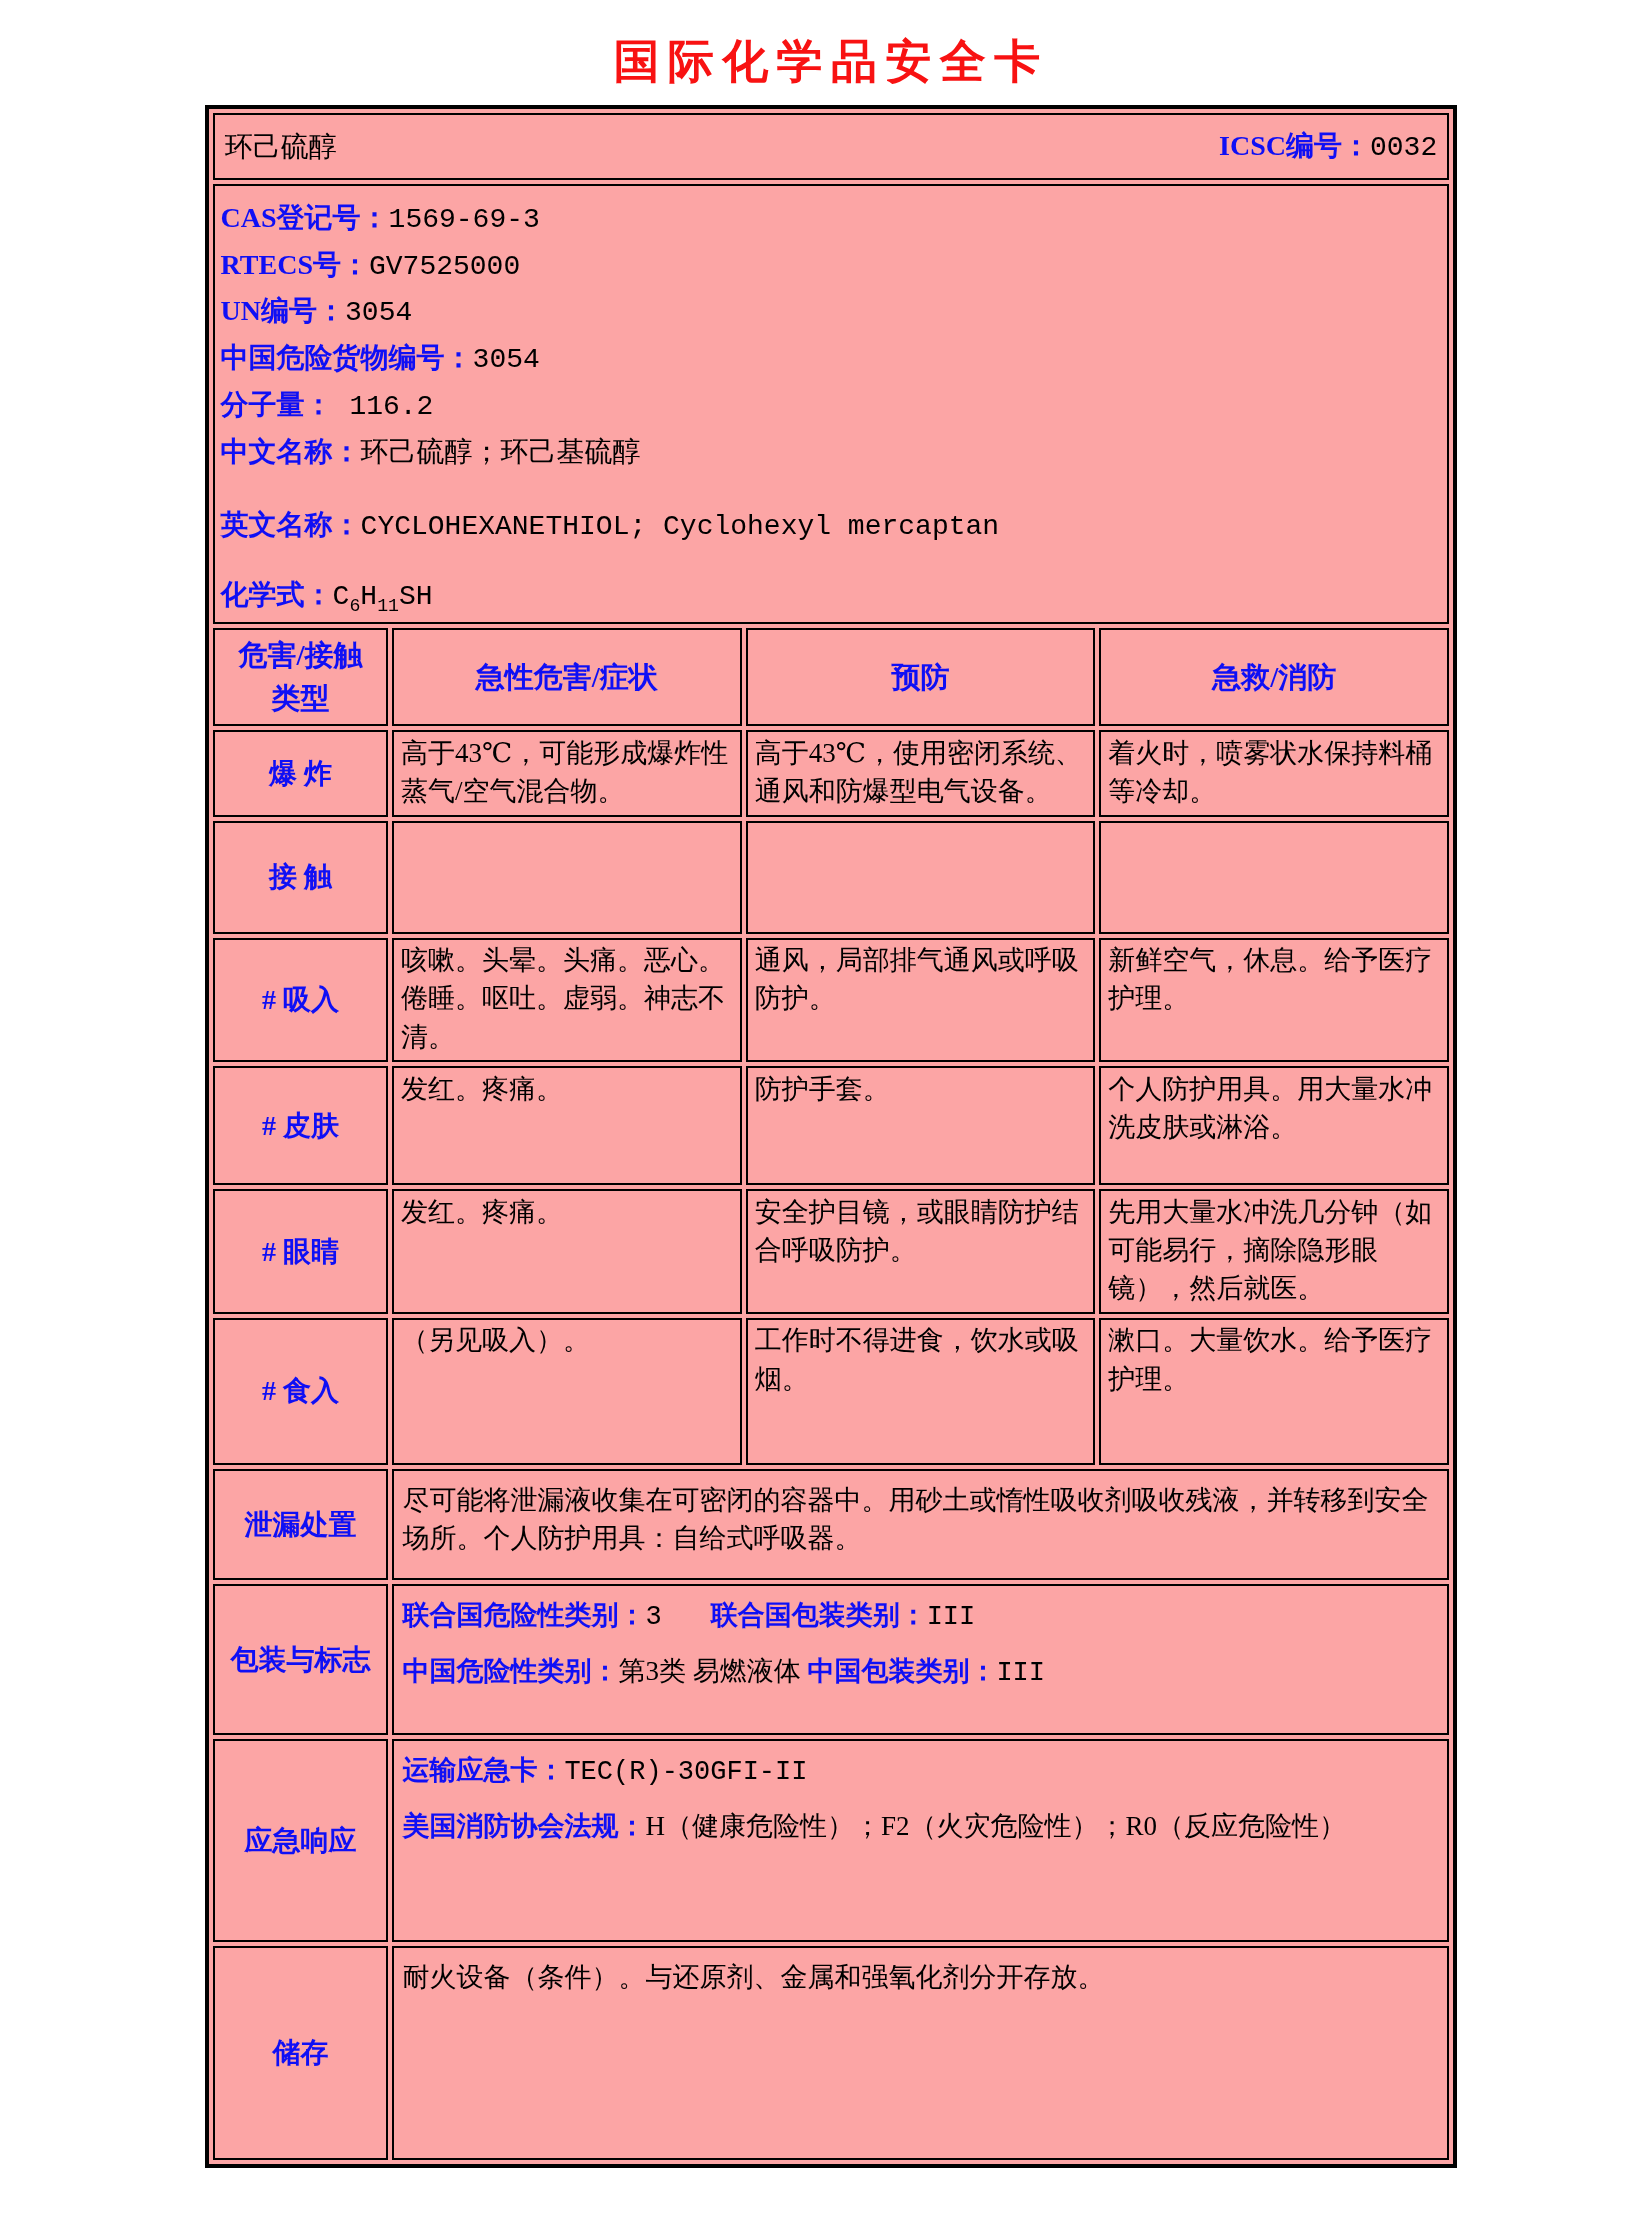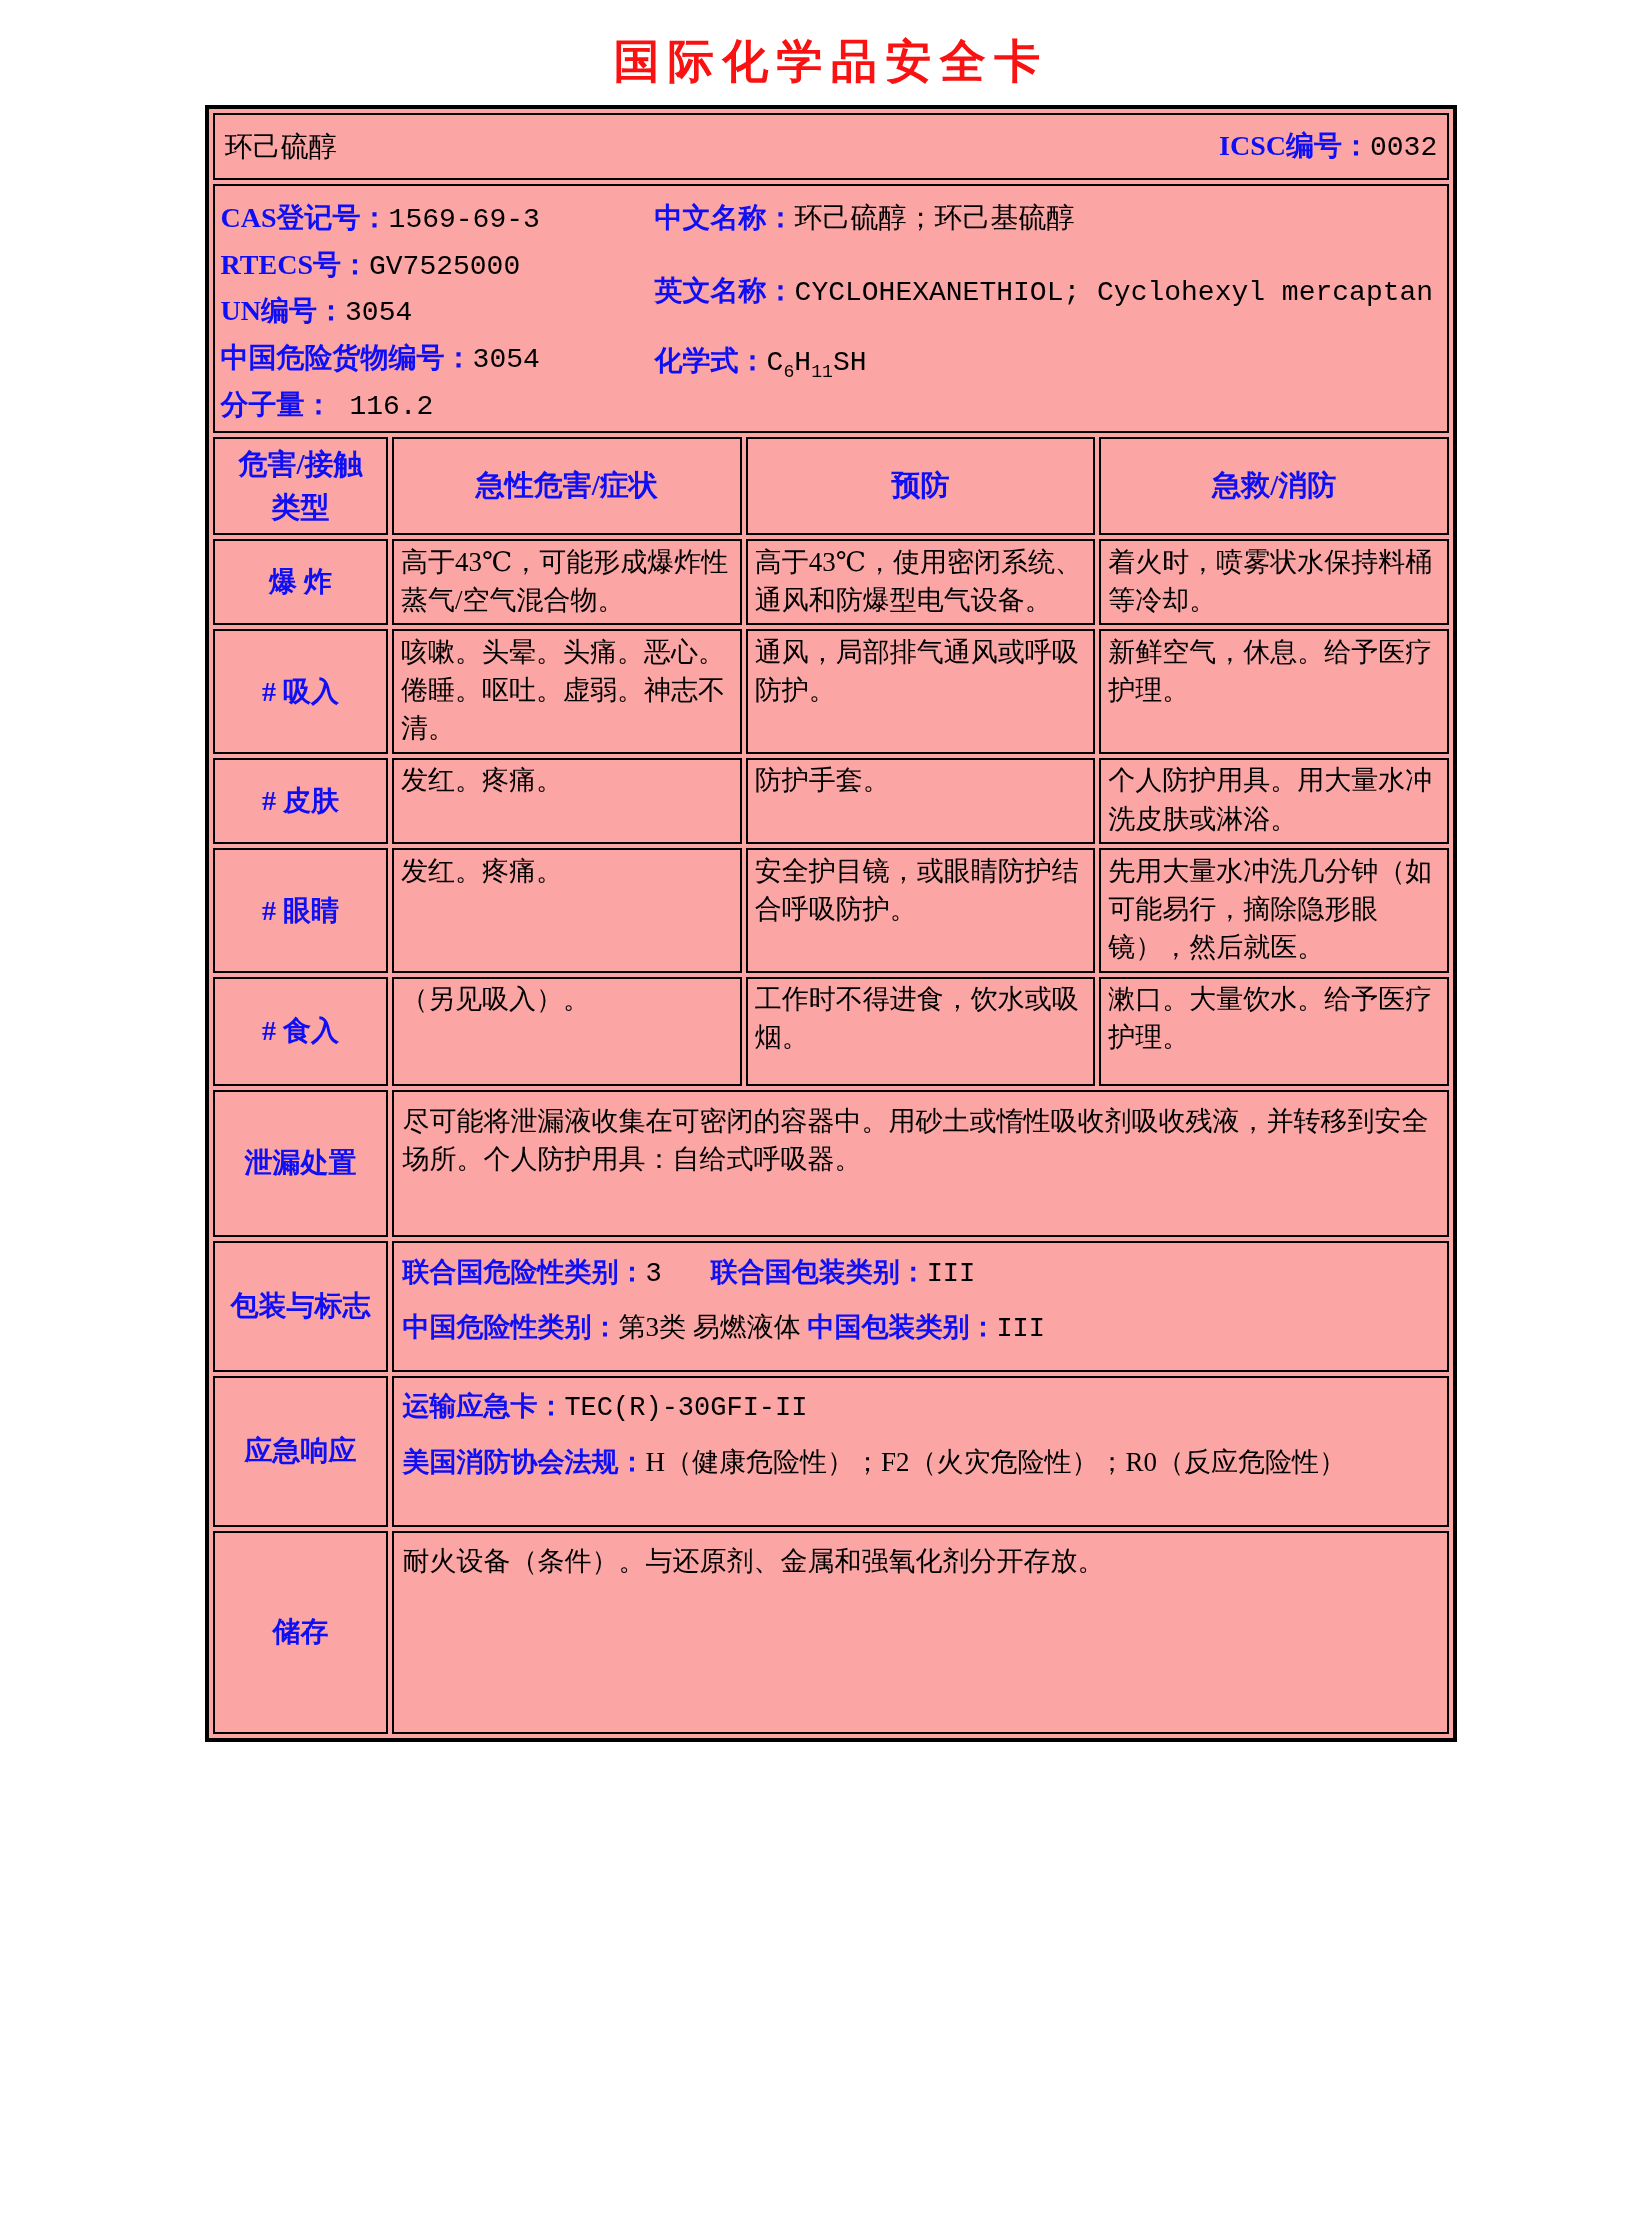--- a/index.html
+++ b/index.html
@@ -60,21 +60,21 @@
   .val{color:#000;}
   .latin{font-family:"Liberation Mono","DejaVu Sans Mono",monospace;}
   sub{font-size:0.65em;}
 
   
   .name-row{
     display:flex;justify-content:space-between;align-items:center;
     height:100%;font-size:28px;padding:0 4.2px;
   }
   
-  .ids-wrap{display:flex;height:100%;padding-top:8.4px;}
+  .ids-wrap{display:flex;height:100%;padding-top:8.4px;flex-direction:column;}
   .ids-left{width:434px;flex:none;}
   .ids-right{flex:1;padding-right:2.8px;}
   .ids-left .line, .ids-right .line{
     font-size:28px;line-height:1.6;white-space:pre-wrap;
   }
   .ids-right .line.en{margin-top:28px;}
   .ids-right .line.formula{margin-top:24px;}
 
   
   td.hdr{
@@ -147,20 +147,26 @@
         <td class="hdr">急救/消防</td>
       </tr>
 
         <tr>
           <td class="rowlbl">爆 炸</td>
           <td class="cell">高于43℃，可能形成爆炸性蒸气/空气混合物。</td>
           <td class="cell">高于43℃，使用密闭系统、通风和防爆型电气设备。</td>
           <td class="cell">着火时，喷雾状水保持料桶等冷却。</td>
         </tr>
         <tr>
+          <td class="rowlbl">接 触</td>
+          <td class="cell"></td>
+          <td class="cell"></td>
+          <td class="cell"></td>
+        </tr>
+        <tr>
           <td class="rowlbl"># 吸入</td>
           <td class="cell">咳嗽。头晕。头痛。恶心。倦睡。呕吐。虚弱。神志不清。</td>
           <td class="cell">通风，局部排气通风或呼吸防护。</td>
           <td class="cell">新鲜空气，休息。给予医疗护理。</td>
         </tr>
         <tr>
           <td class="rowlbl"># 皮肤</td>
           <td class="cell">发红。疼痛。</td>
           <td class="cell">防护手套。</td>
           <td class="cell">个人防护用具。用大量水冲洗皮肤或淋浴。</td>

